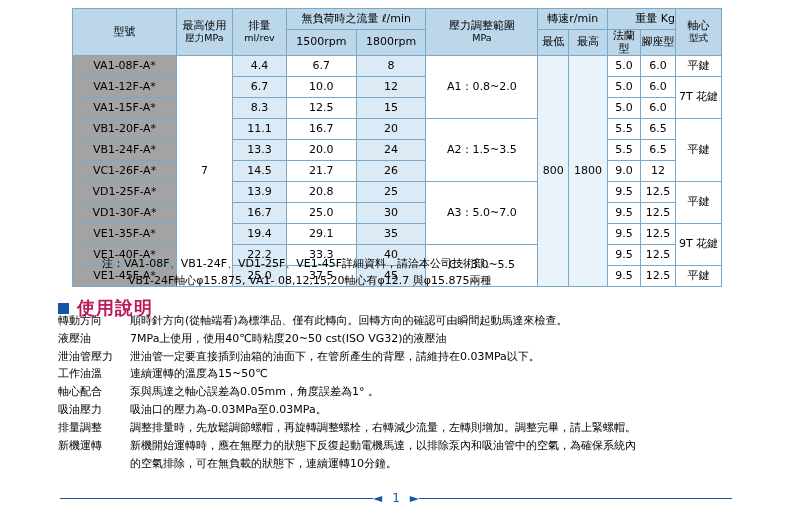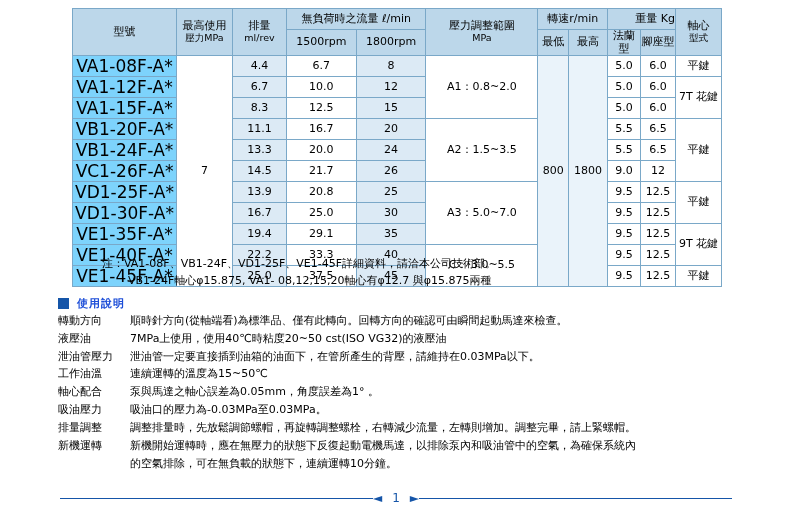--- a/index.html
+++ b/index.html
@@ -30,40 +30,40 @@
     line-height: 1.15;
     height: 21px;
     color: #000;
     font-weight: normal;
   }
   .hdr { background: #bcd7ea; font-size: 11px; }
   .hdr .sub { font-size: 9.5px; display:block; }
   .cellL { background:#dceaf5; }
   .cellW { background:#ffffff; }
   .cellM { background:#eaf3fa; }
-  .modelcell { background:#7dd3fc; text-align:left; padding-left:8px; font-size:17px; }
+  .modelcell { background:#a3a3a3; text-align:left; padding-left:8px; font-size:11px; }
 
   
   .notes {
     position:absolute; left:72px; top:256px; width:660px;
     font-size:11px; line-height:1.5;padding-left:30px;
   }
   .notes .line { white-space: nowrap; }
   .notes .indent { padding-left: 26px; }
 
   
   .sect-head {
     position:absolute; left:58px; top:296px;
     display:flex; align-items:center; gap:8px;
   }
   .sect-head .marker {
     width: 11px; height: 11px; background:#1555a8; display:inline-block;
   }
   .sect-head .title {
-    color:#1d4ed8; font-size:11px; font-weight:bold; letter-spacing:1px;
+    color:#be185d; font-size:18px; font-weight:bold; letter-spacing:1px;
   }
 
   
   .instr {
     position:absolute; left:58px; top:312px; width:700px;
     font-size:11px; line-height:1.62;
   }
   .instr .row { display:flex; align-items:flex-start; }
   .instr .term { width:72px; flex:0 0 72px; white-space:nowrap; }
   .instr .desc { flex:1; }

